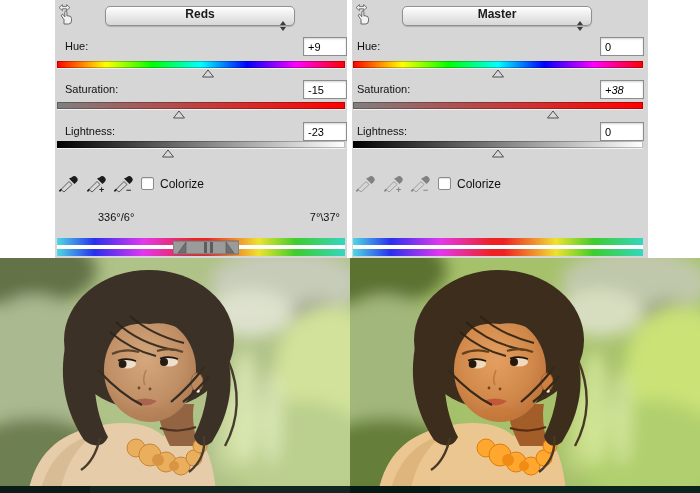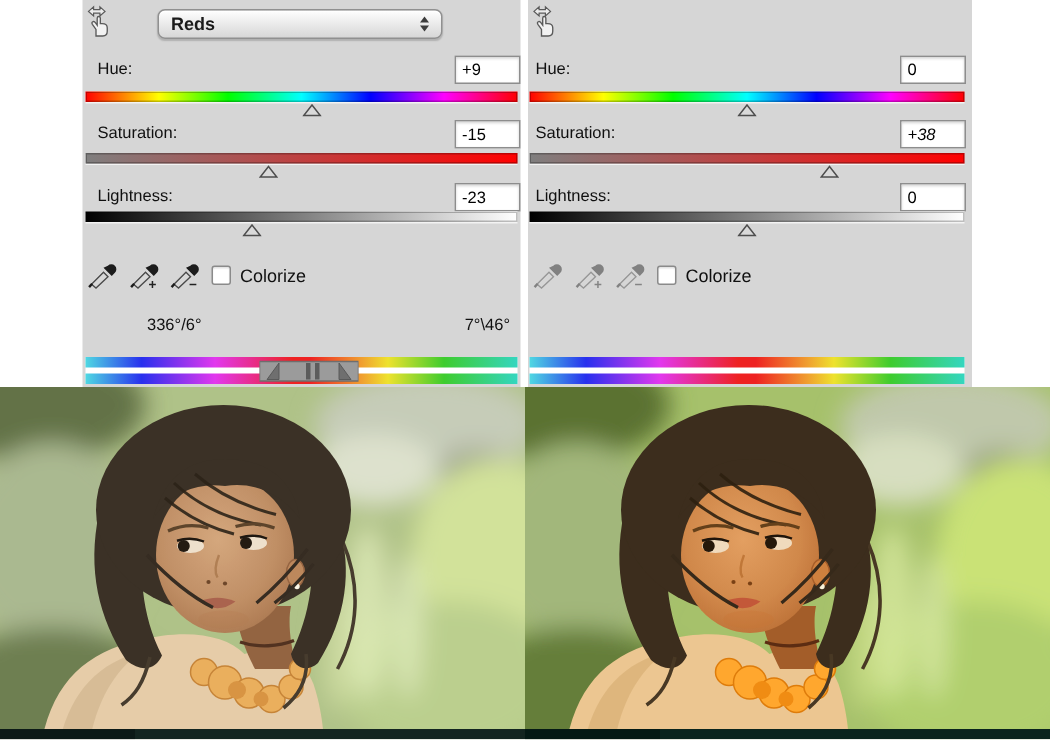--- a/index.html
+++ b/index.html
@@ -13,21 +13,21 @@
   #panel-right{left:352px;width:296px;}
 
   .scrubby{position:absolute;left:2px;top:3px;width:20px;height:23px;}
 
   .dropdown{
     position:absolute;left:50px;top:6px;width:190px;height:20px;
     border:1px solid #909090;border-radius:5px;
     background:linear-gradient(#ffffff,#ececec 45%,#d7d7d7);
     box-shadow:0 1px 1px rgba(0,0,0,.18), inset 0 1px 0 #fff;
     display:flex;align-items:center;padding:0 8px;box-sizing:border-box;
-    font-size:12px;font-weight:bold;color:#1a1a1a;cursor:default;
+    font-size:12px;font-weight:bold;color:#1a1a1a;cursor:default;flex-direction:column;
   }
   .stepper{margin-left:auto;display:flex;flex-direction:column;gap:2px;align-items:center;}
   .tri-up{width:0;height:0;border-left:3.5px solid transparent;border-right:3.5px solid transparent;border-bottom:4.5px solid #3c3c3c;}
   .tri-down{width:0;height:0;border-left:3.5px solid transparent;border-right:3.5px solid transparent;border-top:4.5px solid #3c3c3c;}
 
   .param-label{position:absolute;font-size:11px;color:#101010;}
   .num-field{
     position:absolute;width:44px;height:19px;box-sizing:border-box;
     border:1px solid #8d8d8d;background:#fff;font-size:11px;
     font-family:"Liberation Sans",sans-serif;padding:1px 4px;border-radius:0;
@@ -132,41 +132,48 @@
       <path d="M11 8.5 L16.5 14 L18.6 11.9 A3.3 3.3 0 0 0 13.9 7.2 Z" fill="#1c1c1c"></path>
       <path d="M3.4 19.2 L1.4 21.4" stroke="#1c1c1c" stroke-width="1.6"></path>
       <text x="13" y="22.5" font-size="9" font-weight="bold" fill="#222">−</text>
     </svg>
   </button>
 
   <input type="checkbox" class="colorize-box" style="">
   <span class="colorize-label">Colorize</span>
 
   <span class="deg-label" style="left:8px;margin-left:35px;">336°/6°</span>
-  <span class="deg-label" style="right:7px;">7°\46°</span>
+  <span class="deg-label" style="right:7px;">7°\37°</span>
 
   <div class="spectrum" style="left:2px;width:288px;">
     <div class="spec-bar spec-top"></div>
     <div class="spec-bar spec-bottom"></div>
     <svg class="range-control" width="66" height="15" viewBox="0 0 66 15">
       <rect x="0" y="1" width="66" height="13" fill="#9b9b9b" stroke="#6e6e6e" stroke-width="1"></rect>
       <path d="M5 13 L13 2 L13 13 Z" fill="#6f6f6f" stroke="#555" stroke-width="0.6"></path>
       <path d="M61 13 L53 2 L53 13 Z" fill="#6f6f6f" stroke="#555" stroke-width="0.6"></path>
       <rect x="31" y="2" width="3" height="11" fill="#5c5c5c"></rect>
       <rect x="37" y="2" width="3" height="11" fill="#5c5c5c"></rect>
     </svg>
   </div>
 </div>
 
 <div class="panel" id="panel-right">
   <svg class="scrubby" viewBox="0 0 20 23">
     <path d="M2 4.6 L5.4 1.6 V3.4 H9.6 V1.6 L13 4.6 L9.6 7.6 V5.8 H5.4 V7.6 Z" fill="#ececec" stroke="#5a5a5a" stroke-width="0.8"></path>
     <path d="M7 21 v-4.4 l-2.4-3.4 q-.8-1.3.4-1.8 q.9-.4 1.7.8 l1.1 1.6 V9.2 q0-1.2 1.05-1.2 q1.05 0 1.05 1.2 v3.6 h1.2 q3.4 0 3.4 2.7 v2.4 q0 3.1-3 3.1 Z" fill="#f2f2f2" stroke="#5a5a5a" stroke-width="0.9"></path>
   </svg>
 
+  <div class="dropdown">
+    <span>Master</span>
+    <span class="stepper">
+        <span class="tri-up"></span>
+        <span class="tri-down"></span>
+      </span>
+  </div>
 
   <span class="param-label" style="left:5px;top:40px;">Hue:</span>
   <input class="num-field" style="left: 248px; top: 37px;" value="0">
   <div class="slider-row" style="left:1px;top:61px;width:290px;">
     <div class="slider-bar grad-hue"></div>
     <svg class="thumb" width="13" height="9" style="left: 50%;">
       <path d="M6.5 1 L12 8 H1 Z" fill="#d9d9d9" stroke="#4e4e4e" stroke-width="1"></path>
     </svg>
   </div>
 

